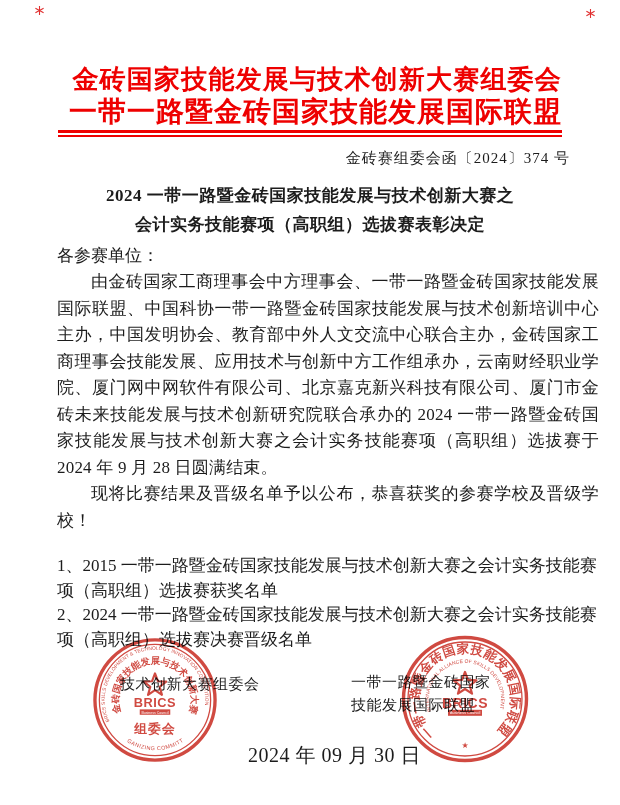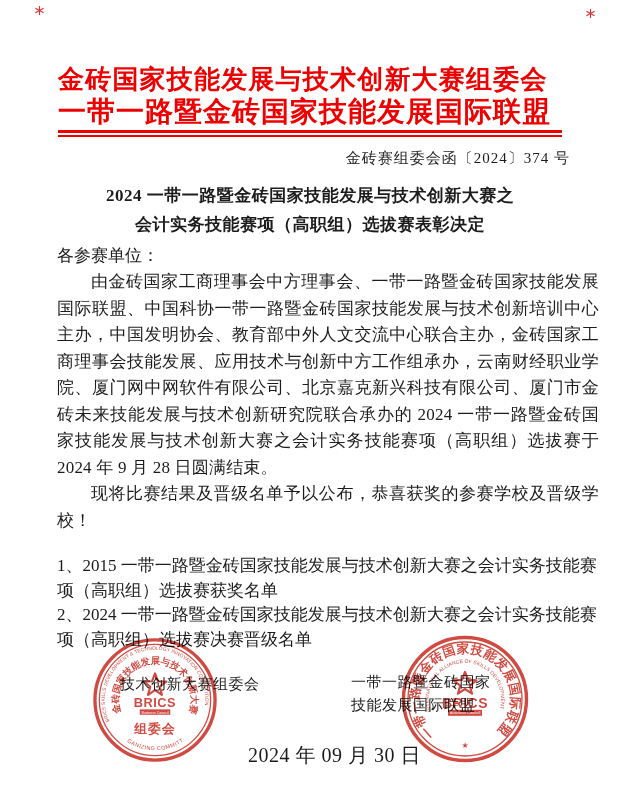--- a/index.html
+++ b/index.html
@@ -14,21 +14,21 @@
     position:relative;width:620px;height:805px;background:#ffffff;
     font-family:"Liberation Serif","DejaVu Serif",serif;
     color:var(--ink);
   }
   
   .corner-mark{position:absolute;width:9px;height:9px;}
   .corner-mark.left{left:35px;top:6px;}
   .corner-mark.right{left:586px;top:9px;}
 
   
-  .org-header{margin:0 58px;padding-top:64px;text-align:left;color:var(--header-red);font-weight:bold;}
+  .org-header{margin:0 58px;padding-top:64px;text-align:right;color:var(--header-red);font-weight:bold;}
   .org-header .h1{font-size:26px;line-height:31px;letter-spacing:1.2px;white-space:nowrap;}
   .org-header .h2{font-size:28px;line-height:34px;letter-spacing:1px;white-space:nowrap;}
   .header-divider{
     margin-top:1px;height:7px;
     border-top:3px solid var(--header-red);
     border-bottom:2px solid var(--header-red);
   }
 
   .doc-number{
     margin:11px 46px 0;text-align:right;padding-right:4px;

